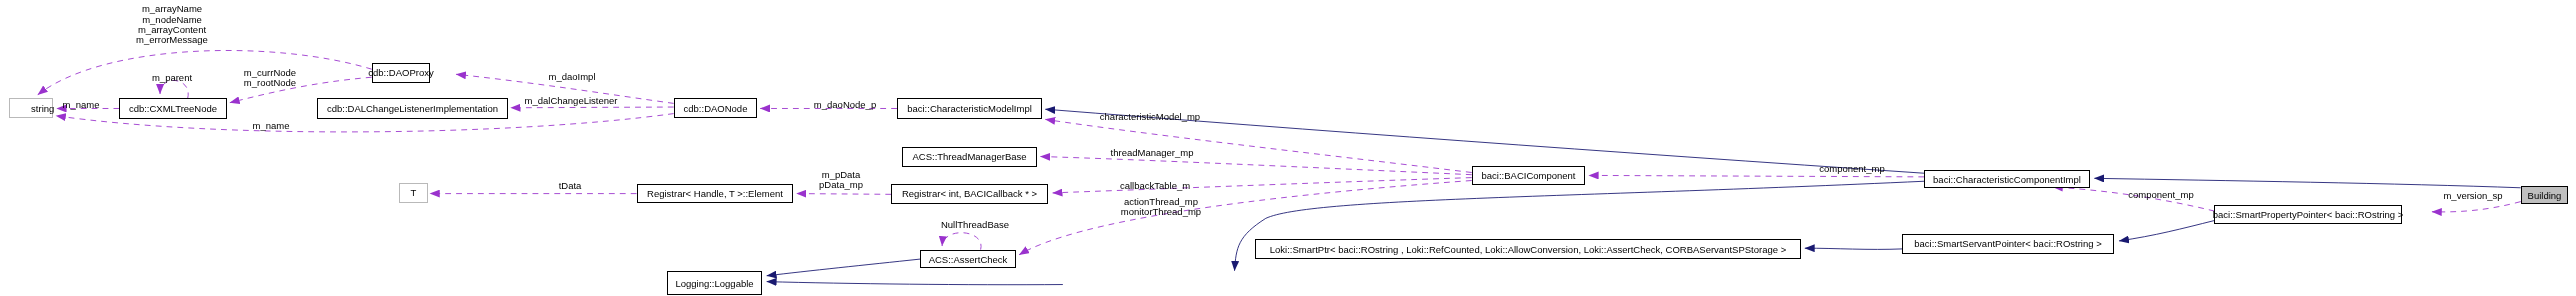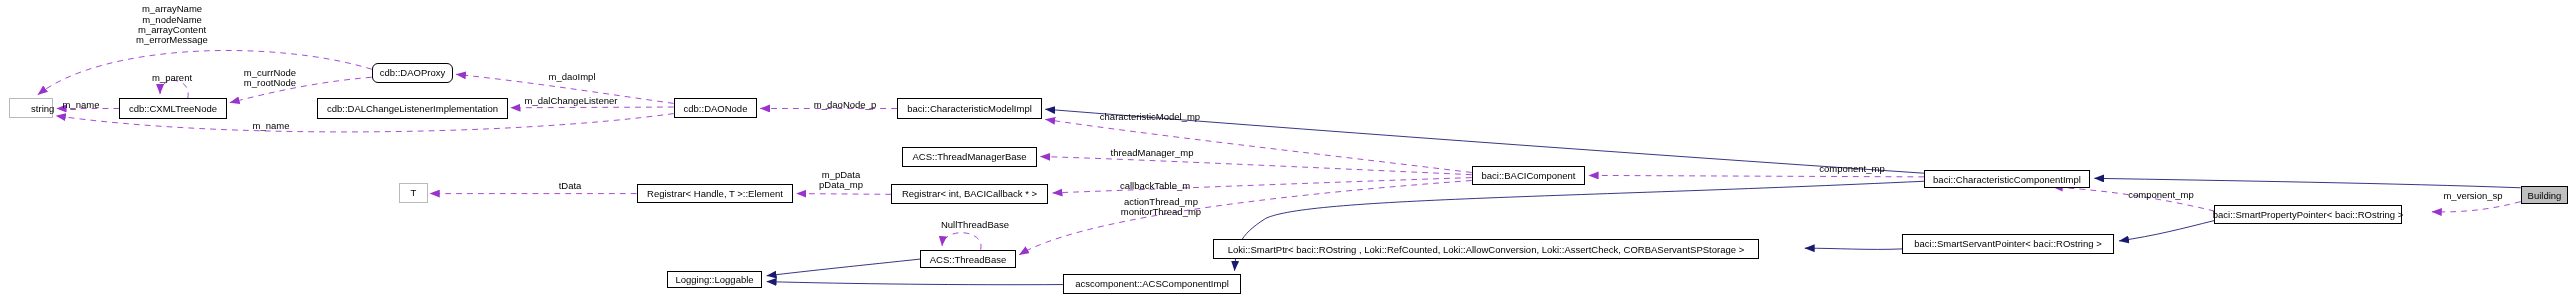--- a/index.html
+++ b/index.html
@@ -69,21 +69,21 @@
     <path class="edge-inh" d="M 3044,303 C 3000,314 2962,324 2913,331" marker-end="url(#an)"></path>
     <path class="edge-inh" d="M 2615,342 C 2570,344 2522,341 2481,341" marker-end="url(#an)"></path>
   </svg>
 
   <div class="node param" style="left:8.7px;top:98px;width:44px;height:20.4px;padding-left:24px;">
       <span>string</span>
     </div>
   <div class="node" style="left:119px;top:98px;width:108px;height:21px;">
       <span>cdb::CXMLTreeNode</span>
     </div>
-  <div class="node" style="left:372px;top:63px;width:81px;height:19.6px;border-radius:6px;">
+  <div class="node" style="left:372px;top:63px;width:58px;height:19.6px;">
       <span>cdb::DAOProxy</span>
     </div>
   <div class="node" style="left:317px;top:98px;width:191px;height:21px;">
       <span>cdb::DALChangeListenerImplementation</span>
     </div>
   <div class="node" style="left:674px;top:98px;width:83px;height:20.4px;">
       <span>cdb::DAONode</span>
     </div>
   <div class="node" style="left:897px;top:98px;width:145px;height:21px;">
       <span>baci::CharacteristicModelImpl</span>
@@ -97,29 +97,26 @@
   <div class="node param" style="left:399px;top:183px;width:29px;height:19.6px;">
       <span>T</span>
     </div>
   <div class="node" style="left:637px;top:184px;width:156px;height:19px;">
       <span>Registrar&lt; Handle, T &gt;::Element</span>
     </div>
   <div class="node" style="left:1472px;top:166px;width:113px;height:19px;">
       <span>baci::BACIComponent</span>
     </div>
   <div class="node" style="left:920px;top:250px;width:96px;height:18px;">
-      <span>ACS::ThreadBase</span>
+      <span>ACS::AssertCheck</span>
     </div>
-  <div class="node" style="left:667px;top:271px;width:95px;height:17px;">
+  <div class="node" style="left:667px;top:271px;width:95px;height:24px;">
       <span>Logging::Loggable</span>
     </div>
-  <div class="node" style="left:1063px;top:274px;width:178px;height:19.6px;">
-      <span>acscomponent::ACSComponentImpl</span>
-    </div>
-  <div class="node" style="left:1213px;top:239px;width:546px;height:20.4px;">
+  <div class="node" style="left:1255px;top:239px;width:546px;height:20.4px;">
       <span>Loki::SmartPtr&lt; baci::ROstring , Loki::RefCounted, Loki::AllowConversion, Loki::AssertCheck, CORBAServantSPStorage &gt;</span>
     </div>
   <div class="node" style="left:1902px;top:234px;width:212px;height:19.6px;">
       <span>baci::SmartServantPointer&lt; baci::ROstring &gt;</span>
     </div>
   <div class="node" style="left:1924px;top:170px;width:166px;height:18px;">
       <span>baci::CharacteristicComponentImpl</span>
     </div>
   <div class="node" style="left:2214px;top:205px;width:188px;height:19px;">
       <span>baci::SmartPropertyPointer&lt; baci::ROstring &gt;</span>

